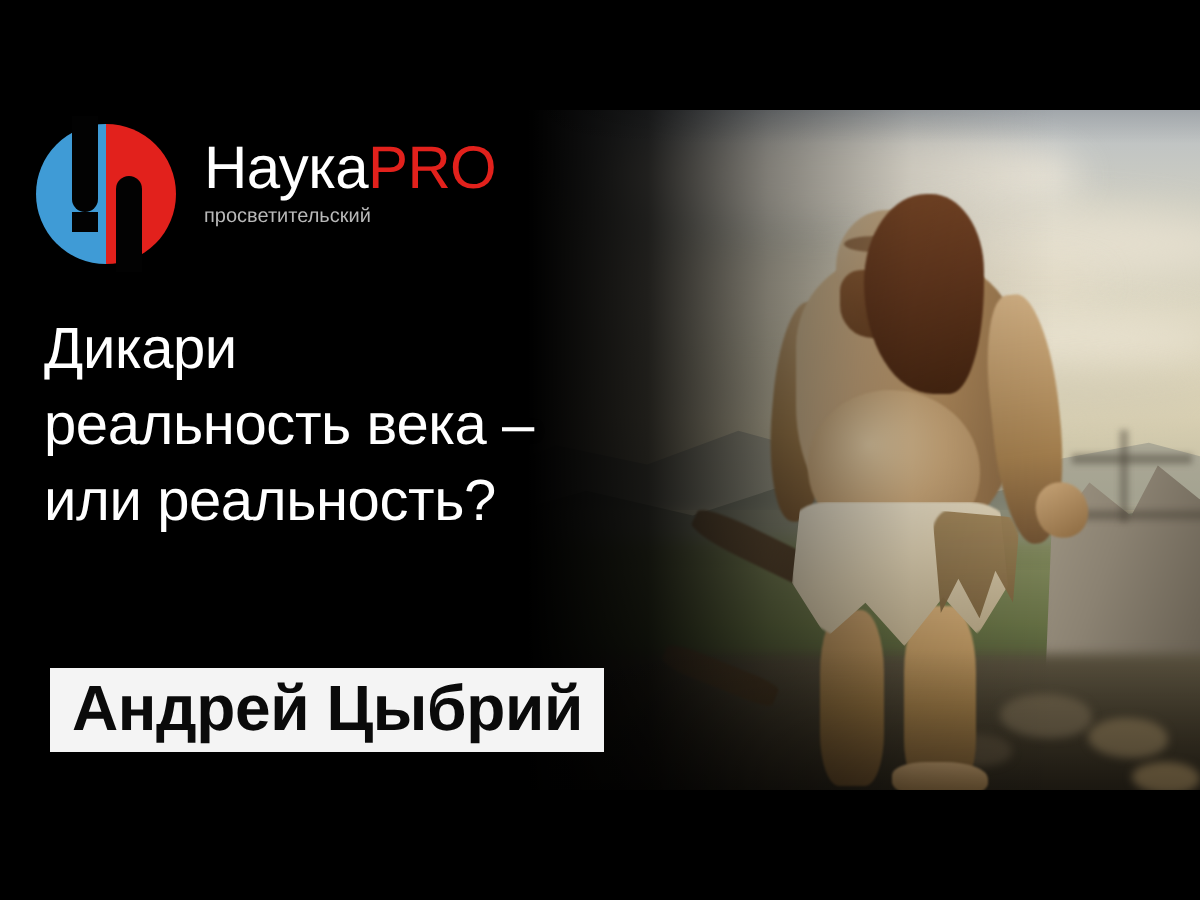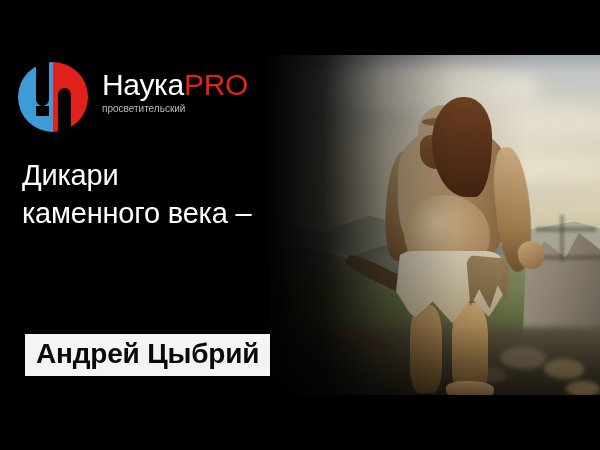--- a/index.html
+++ b/index.html
@@ -311,21 +311,21 @@
     text-shadow: 0 1px 5px rgba(0,0,0,.95);
   }
   .headline .ln { display: block; white-space: nowrap; }
 
   
   .speaker {
     position: absolute;
     left: 25px; top: 334px;
     background: #f4f4f4;
     color: #0a0a0a;
-    font-size: 28px;
+    font-size: 32px;
     font-weight: 700;
     line-height: 26px;
     padding: 7px 11px 9px 11px;
     letter-spacing: -.2px;
     white-space: nowrap;
   }
 </style>
 </head>
 <body>
 
@@ -393,19 +393,20 @@
       <div class="logo-text">
         <div class="logo-title"><span class="w">Наука</span><span class="p">PRO</span></div>
         <div class="logo-sub">
           <div>просветительский</div>
         </div>
       </div>
     </div>
 
     <div class="headline">
       <span class="ln">Дикари</span>
-      <span class="ln">каменного века –</span>
+      <span class="ln">реальность века –</span>
+      <span class="ln">или реальность?</span>
     </div>
 
     <div class="speaker">Андрей Цыбрий</div>
 
   </div>
 </div>
 
 </body></html>

